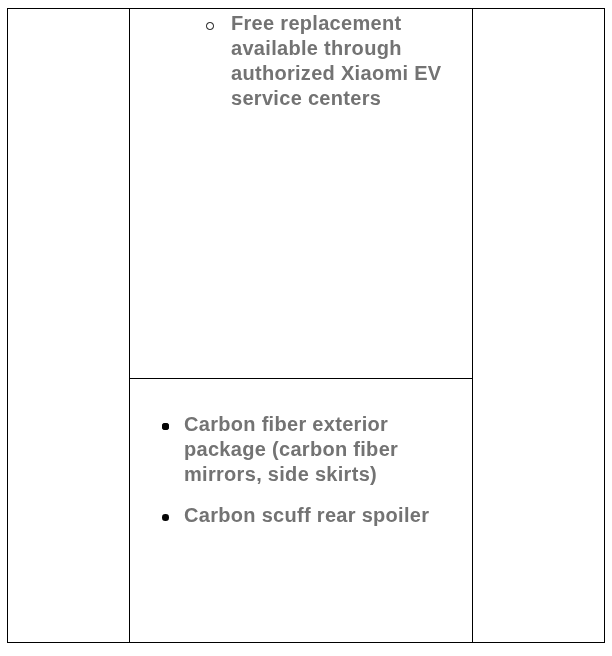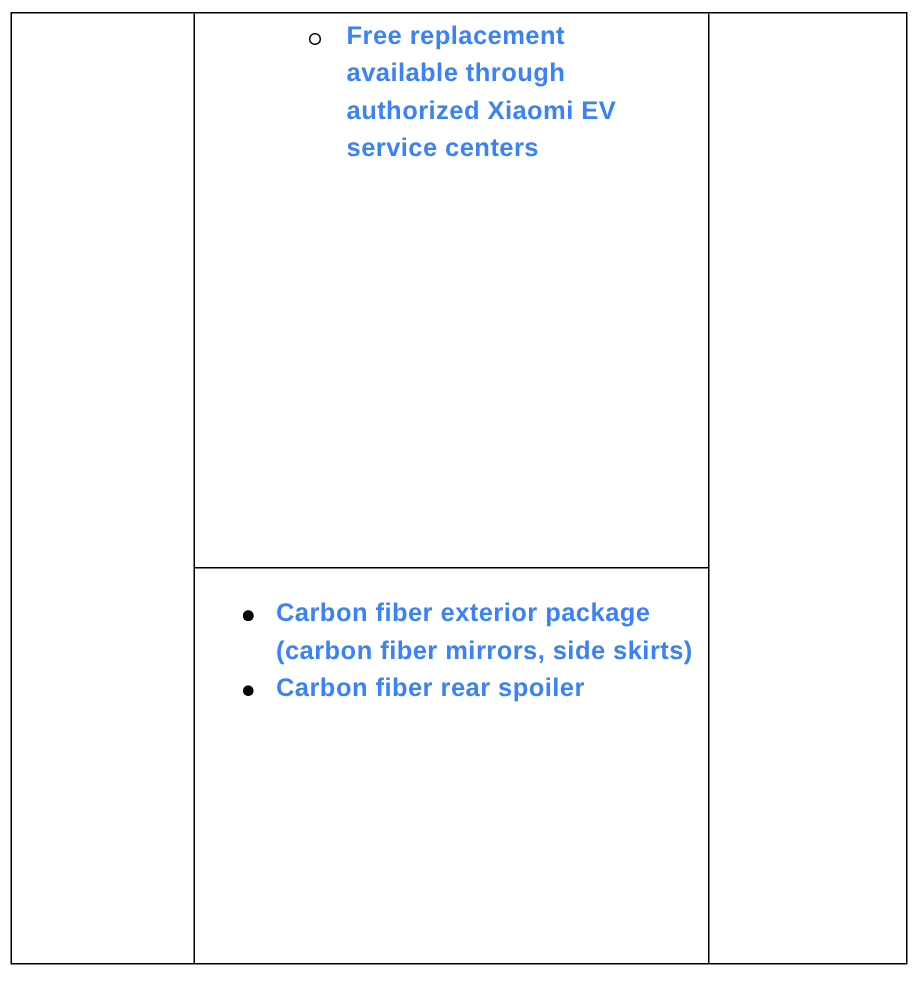--- a/index.html
+++ b/index.html
@@ -43,28 +43,28 @@
   }
   ul.list {
     margin: 0;
     padding: 0;
     list-style: none;
   }
   .li {
     position: relative;
     box-sizing: border-box;
     font-weight: 700;
-    font-size: 17px;
+    font-size: 20px;
     line-height: 25px;
     letter-spacing: 0.3px;
-    color: #3b82f6;
+    color: #737373;
   }
   .sub-list .li  { padding-left: 101px; max-width: 323px; }
   .main-list .li { padding-left: 54px;  max-width: 334px; }
-  .main-list .li + .li { }
+  .main-list .li + .li { margin-top: 16px; }
   .marker { position: absolute; display: block; }
   .marker.ring {
     left: 76px; top: 11px;
     width: 7.5px; height: 7.5px;
     box-sizing: border-box;
     border: 1.4px solid #050505;
     border-radius: 50%;
     background: transparent;
   }
   .marker.disc {
@@ -97,21 +97,21 @@
         <ul class="list main-list">
           <li class="li">
             <span class="marker disc"></span>
           </li>
           <li class="li">
             <span class="marker disc"></span>
             <span class="li-text">Carbon fiber exterior package (carbon fiber mirrors, side skirts)</span>
           </li>
           <li class="li">
             <span class="marker disc"></span>
-            <span class="li-text">Carbon fiber rear spoiler</span>
+            <span class="li-text">Carbon scuff rear spoiler</span>
           </li>
         </ul>
       </div>
 
     </div>
 
     <div class="col-right"></div>
 
   </div>
 </div>

